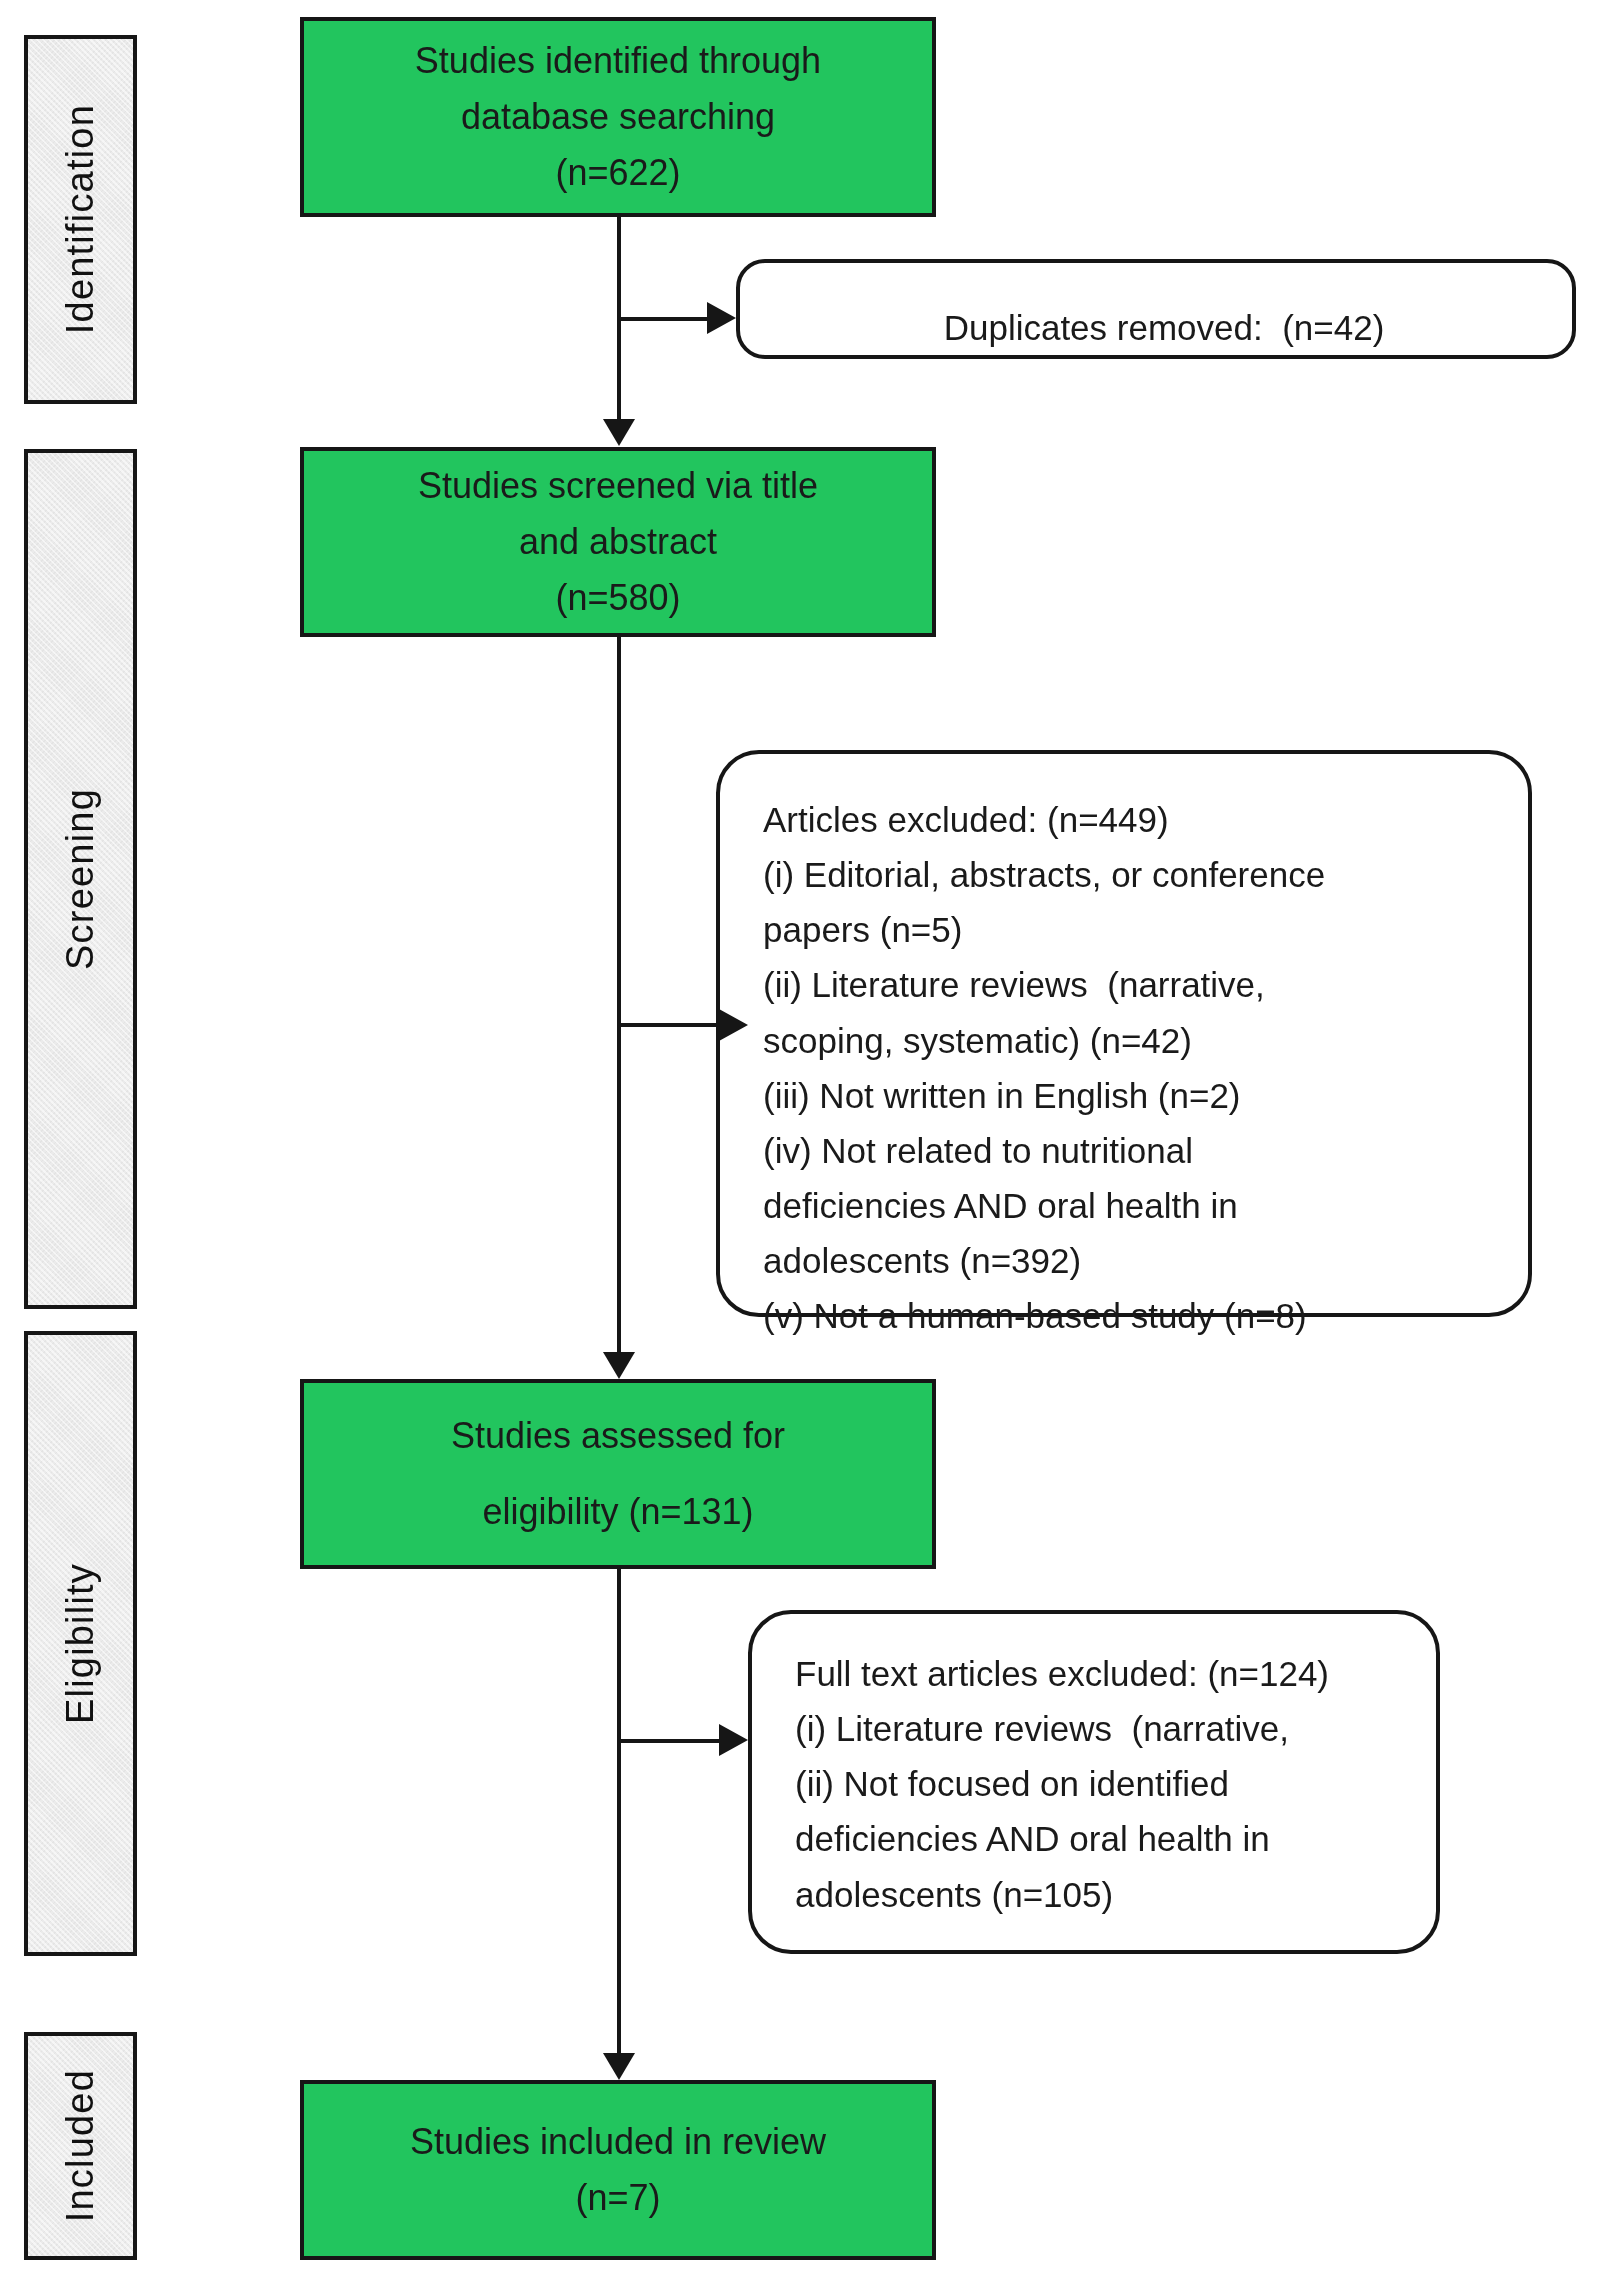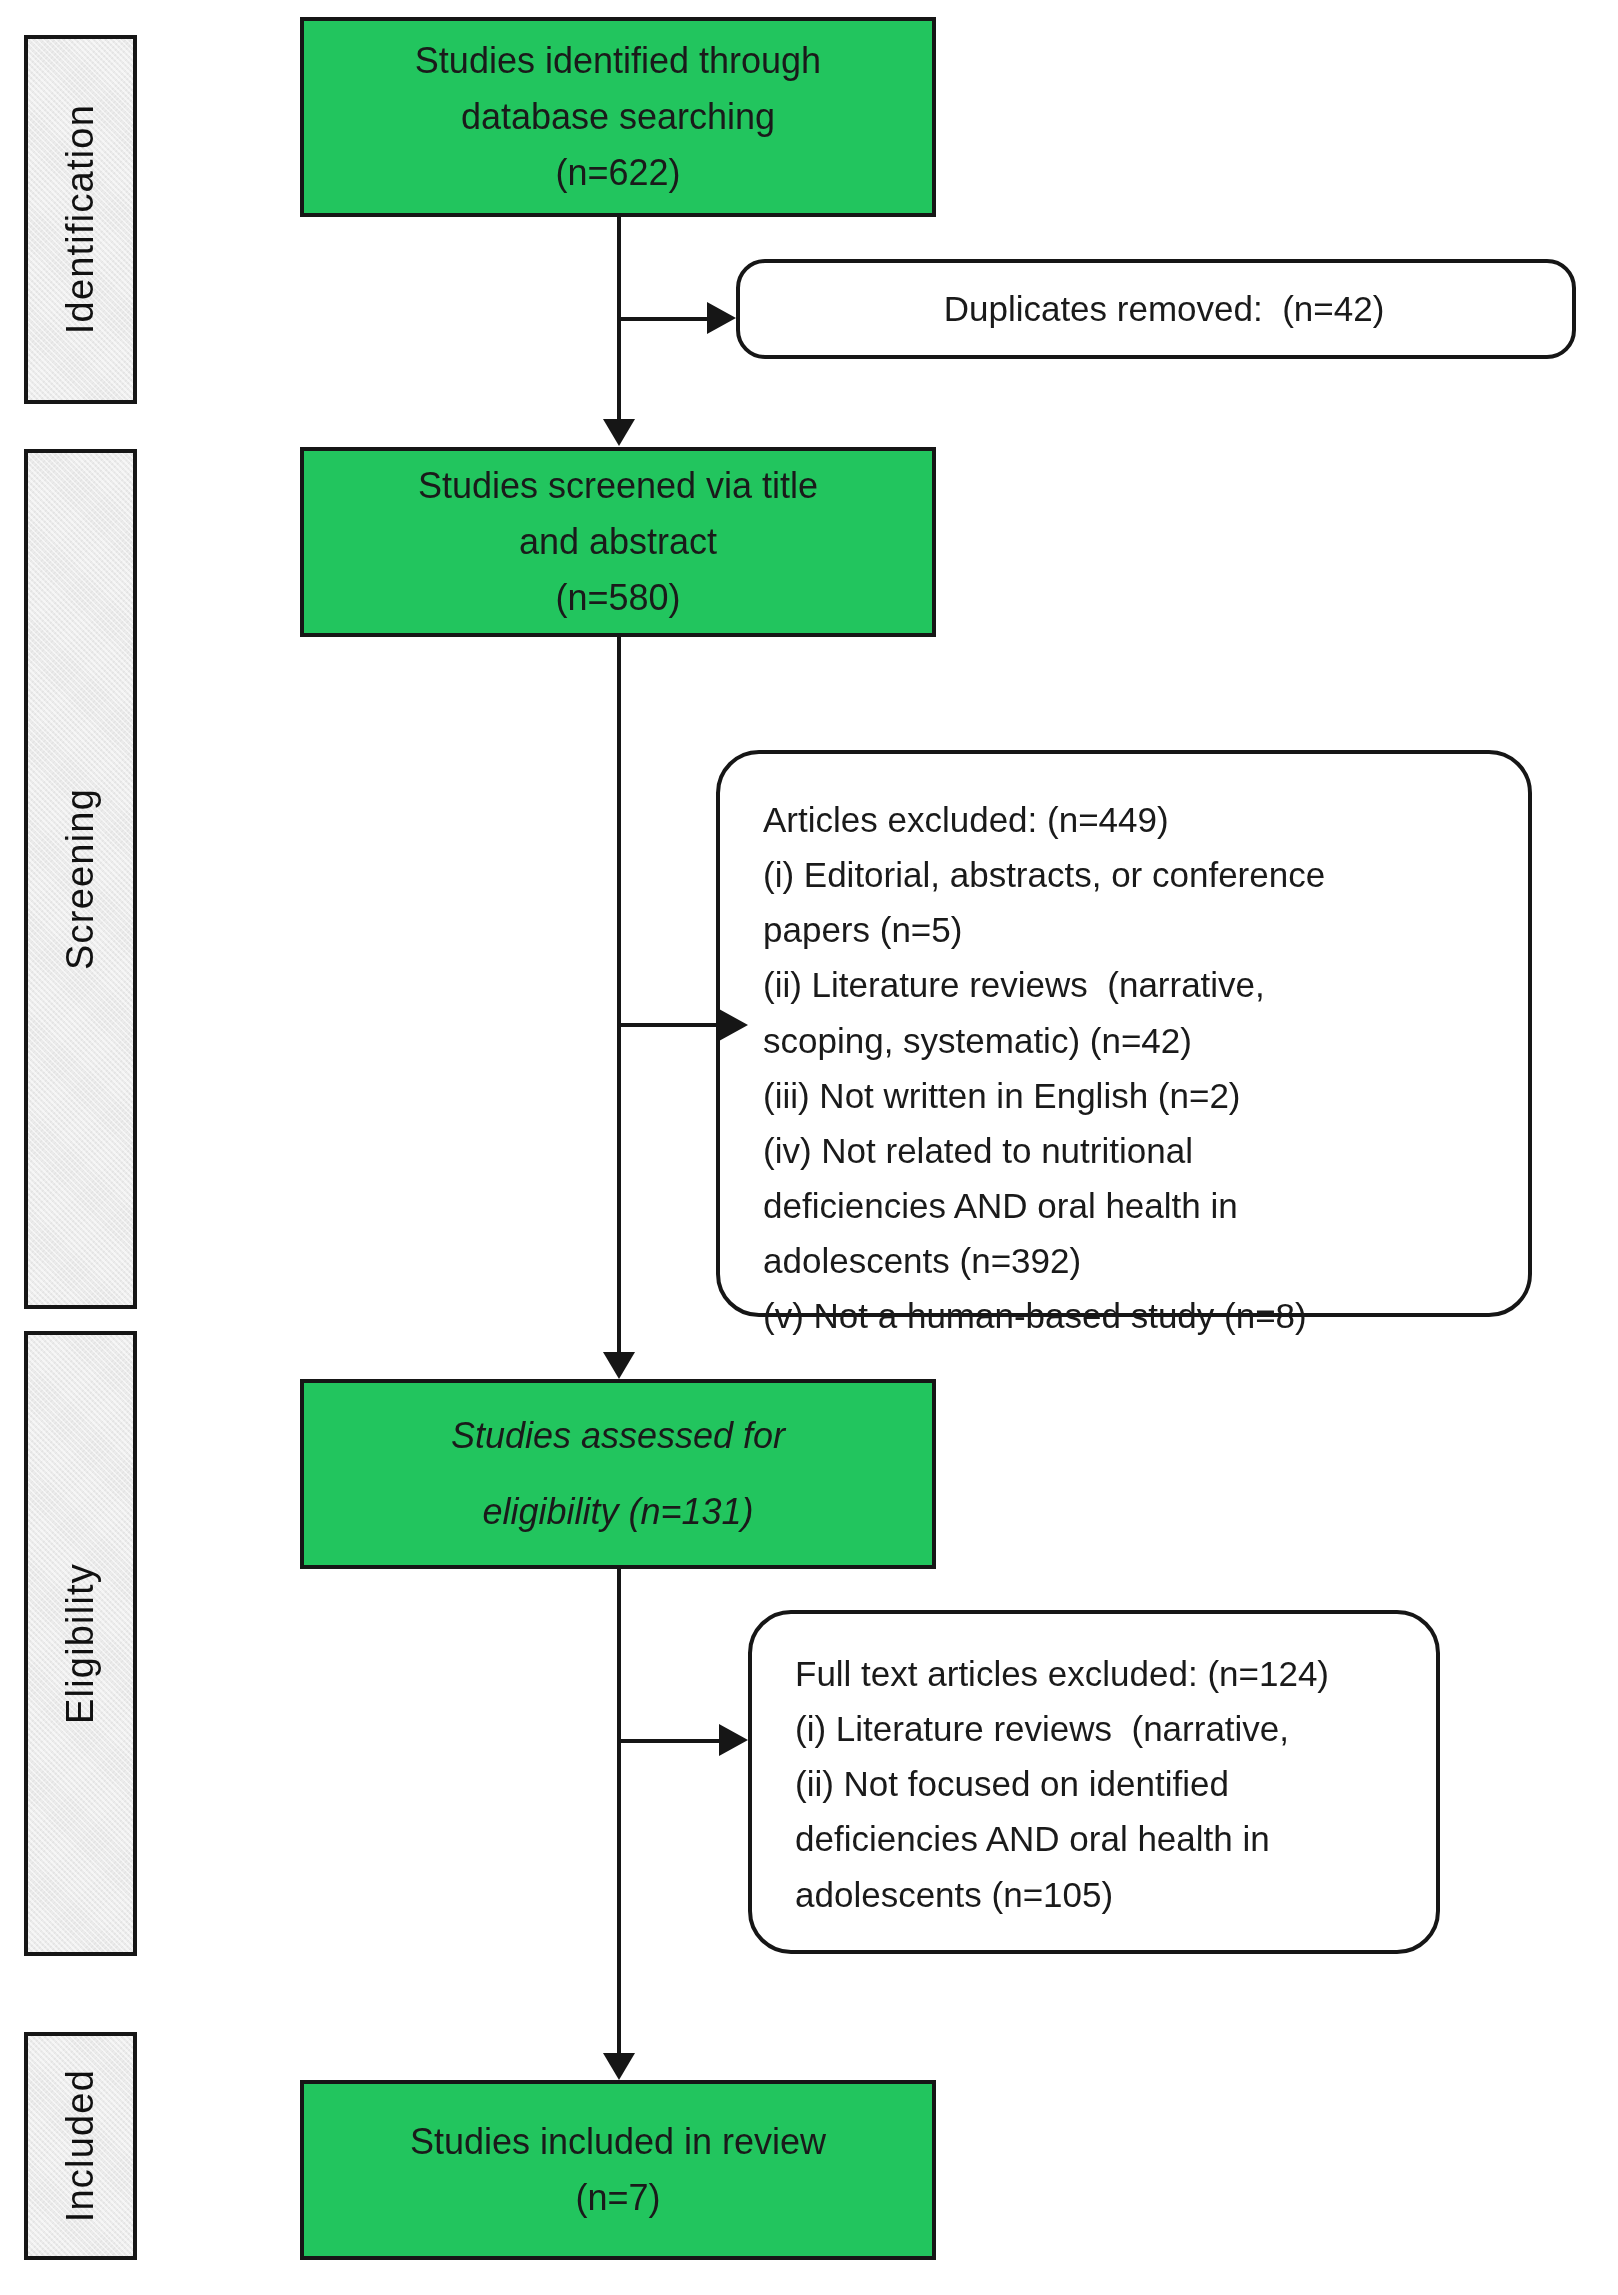--- a/index.html
+++ b/index.html
@@ -34,31 +34,31 @@
   .fbox {
     position: absolute; left: 300px; width: 636px;
     border: 4.8px solid #161616; background: #22c55e;
     display: flex; align-items: center; justify-content: center; text-align: center;
   }
   .fbox .lines { font-size: 36px; line-height: 1.55; white-space: pre-wrap; }
   #box-identified { top: 16.7px;   height: 200px; }
   #box-screened   { top: 447px;  height: 190px; }
   #box-assessed   { top: 1379px; height: 190px; }
   #box-included   { top: 2080px; height: 180px; }
-  #box-assessed .lines { line-height: 2.1; font-style: italic; }
+  #box-assessed .lines { line-height: 2.1; }
 
   
   .sbox {
     position: absolute; border: 4.2px solid #161616; background: #ffffff;
     border-radius: 43px;
   }
   .sbox .lines { font-size: 35px; line-height: 1.575; white-space: pre-wrap; }
   #box-duplicates {
     left: 736px; top: 259px; width: 840px; height: 100px; border-radius: 29px;
-    display: flex; align-items: center; justify-content: center; text-align: center; padding-left: 16px;
+    display: flex; align-items: flex-end; justify-content: center; text-align: center; padding-left: 16px;
   }
   #box-excluded-screening { left: 716px; top: 750px; width: 816px; height: 567px; }
   #box-excluded-fulltext  { left: 748px; top: 1610px; width: 692px; height: 344px; }
   #box-excluded-screening .lines { padding: 38px 16.7px 0 43px; }
   #box-excluded-fulltext  .lines { padding: 32px 16.7px 0 43px; }
 
   
   .vline { position: absolute; left: 617px; width: 3.6px; background: #161616; }
   #v1 { top: 215px;  height: 207px;  }
   #v2 { top: 637px; height: 717px; }

